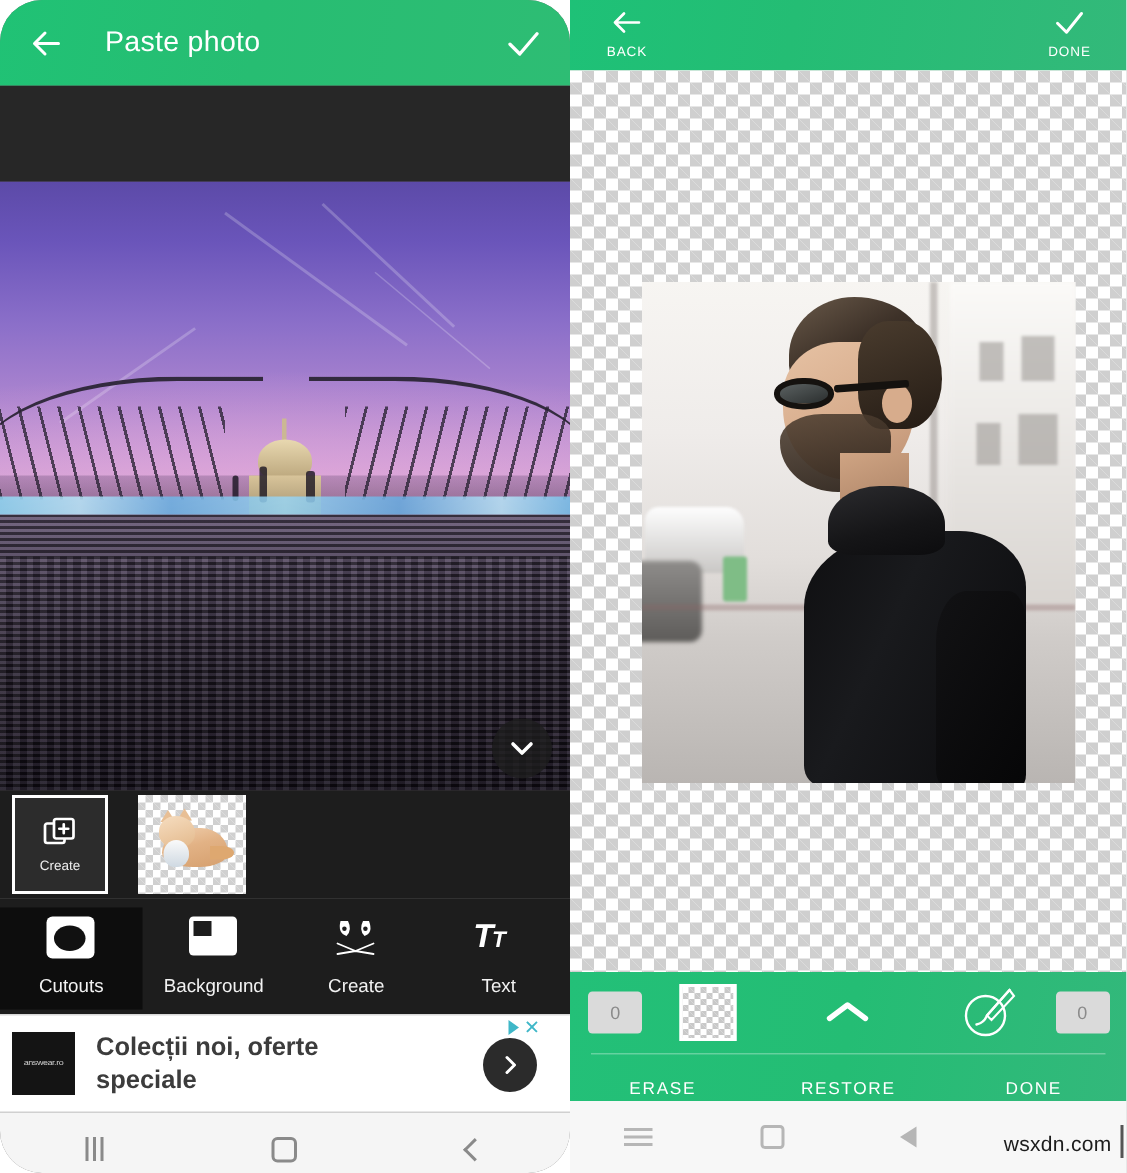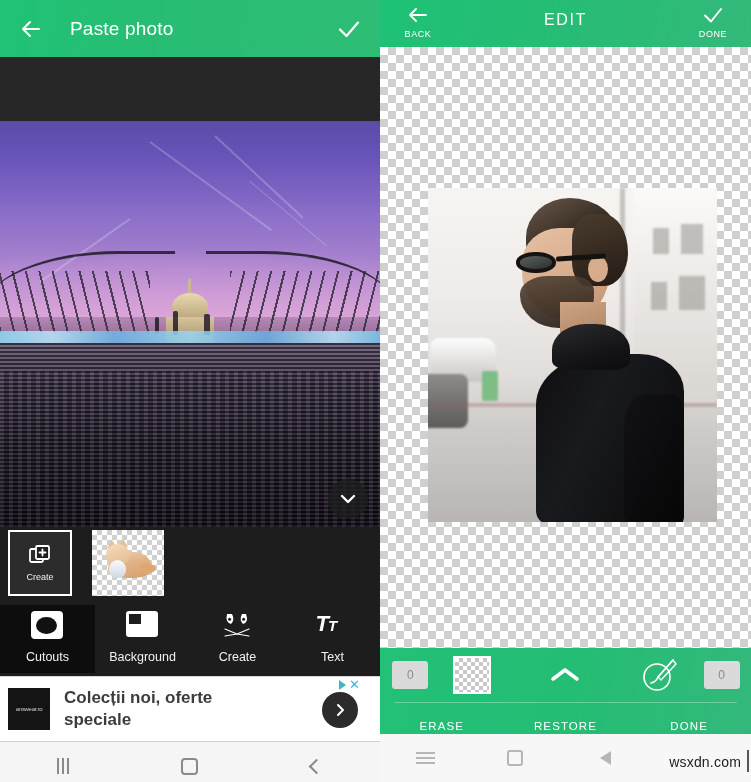--- a/index.html
+++ b/index.html
@@ -6,21 +6,21 @@
   html, body {
     width: 751px; height: 782px;
     font-family: "Liberation Sans", sans-serif;
     background: #fff; overflow: hidden;
   }
   .screen { position: relative; width: 751px; height: 782px; display: flex; }
 
   
   .left-panel {
     position: relative; width: 380px; height: 782px;
-    background: #737373; overflow: hidden;
+    background: #737373; overflow: hidden; border-radius: 28px;
   }
   .l-header {
     position: relative; height: 57px;
     background: linear-gradient(100deg, #20c275 0%, #27bd72 45%, #2ebd74 100%);
     display: flex; align-items: center; padding: 0 18px;
   }
   .l-back { width: 26px; height: 26px; position: relative; cursor: pointer; flex: 0 0 auto; }
   .l-title {
     color: #fff; font-size: 19px; margin-left: 26px; letter-spacing: .2px;
     font-weight: 400;
@@ -556,21 +556,20 @@
 
   <div class="right-panel">
 
     <div class="r-header">
       <div class="r-hbtn">
         <svg width="24" height="20" viewBox="0 0 24 20">
             <path d="M20 10H4M4 10l6-6M4 10l6 6" stroke="#fff" stroke-width="1.8" fill="none" stroke-linecap="round" stroke-linejoin="round"></path>
           </svg>
         <span class="r-hlabel">BACK</span>
       </div>
-      <div class="r-title">EDIT</div>
       <div class="r-hbtn" style="margin-left:auto">
         <svg width="24" height="20" viewBox="0 0 24 20">
             <path d="M4 10.5l6 6L20 4" stroke="#fff" stroke-width="2" fill="none" stroke-linecap="round" stroke-linejoin="round"></path>
           </svg>
         <span class="r-hlabel">DONE</span>
       </div>
     </div>
 
     <div class="r-canvas">
       <div class="photo-card">

